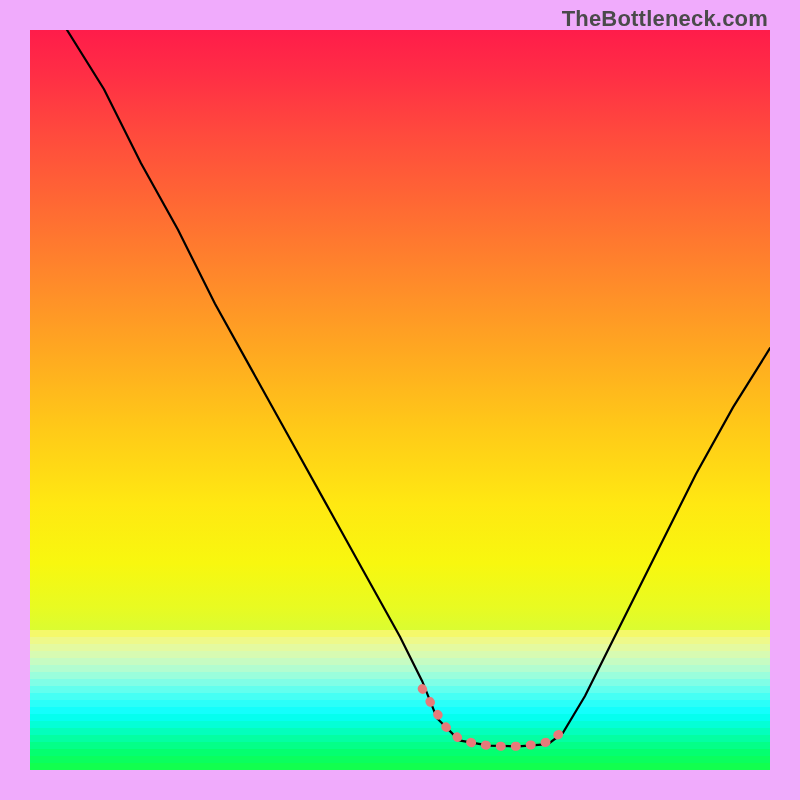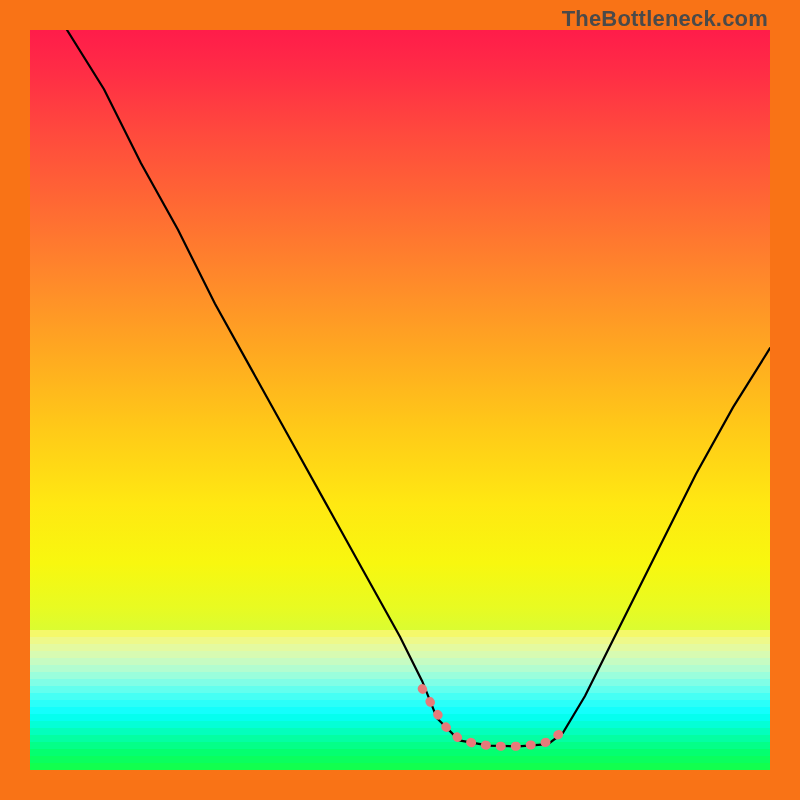--- a/index.html
+++ b/index.html
@@ -7,21 +7,21 @@
     padding: 0;
     width: 800px;
     height: 800px;
     background: #000;
     overflow: hidden;
   }
   .canvas {
     position: relative;
     width: 800px;
     height: 800px;
-    background: #f97316;
+    background: #f0abfc;
   }
   .plot-area {
     position: absolute;
     left: 30px;
     top: 30px;
     width: 740px;
     height: 740px;
     overflow: hidden;
   }
   .gradient {

